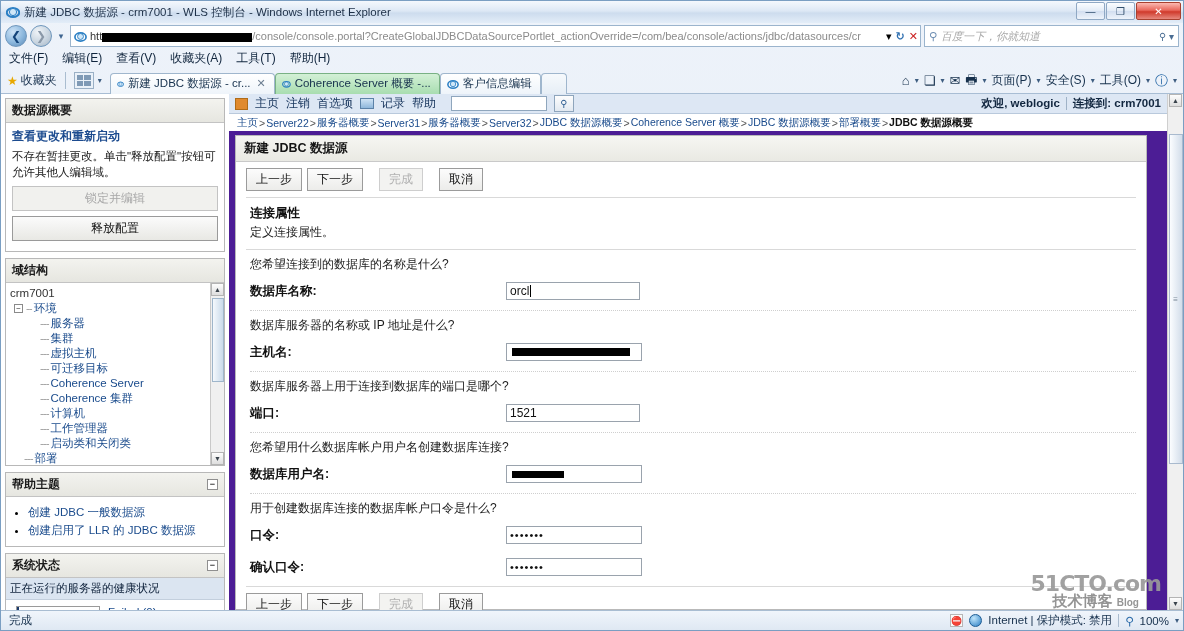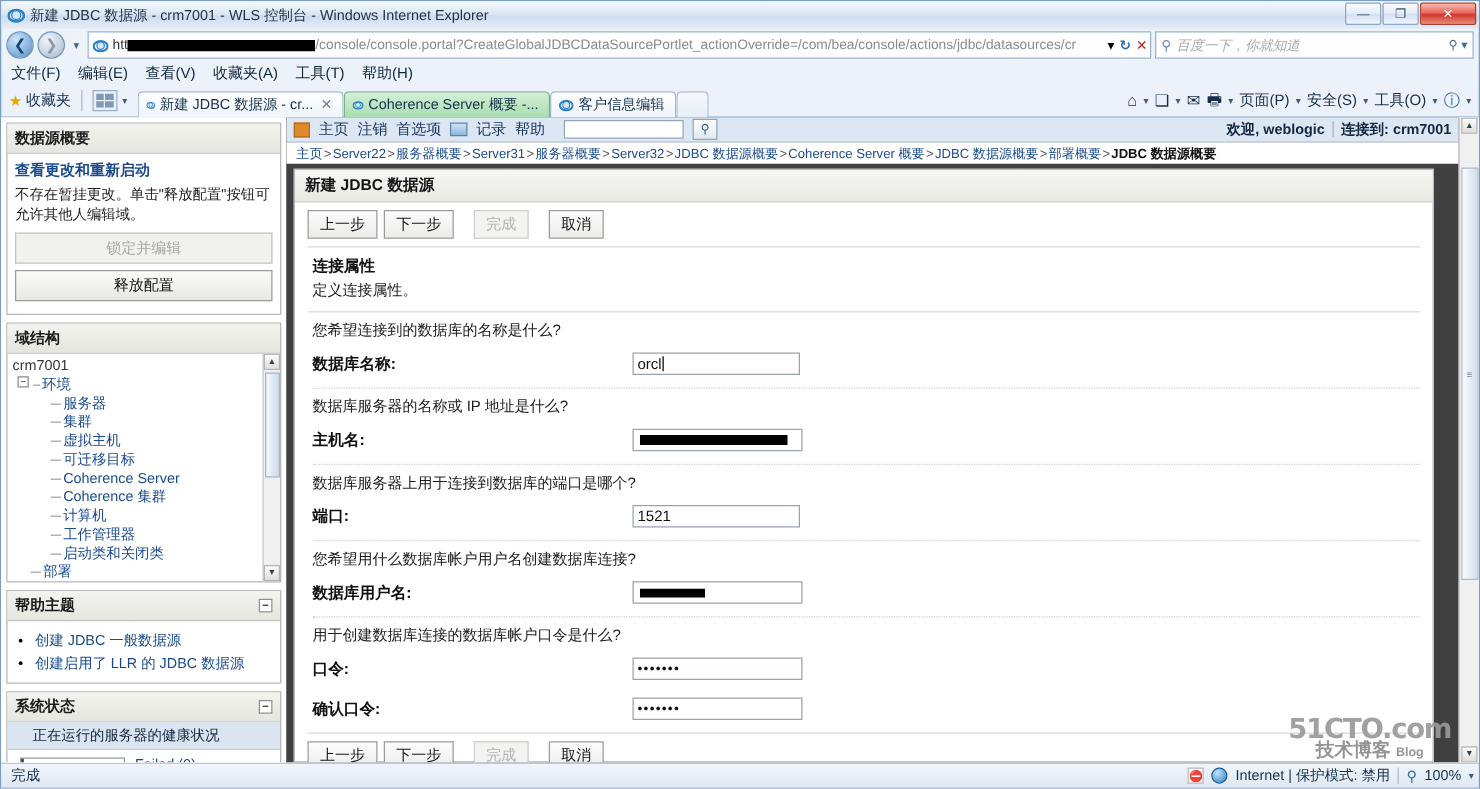--- a/index.html
+++ b/index.html
@@ -139,21 +139,21 @@
     display: block; width: 100%; text-align: center;
     border: 1px solid #9a9a9a;
     background: linear-gradient(180deg,#fbfbfb 0%,#e8e8e4 100%);
     font-size: 12px; color: #111; padding: 3px 0; margin-bottom: 5px;
   }
   .btn.disabled { color: #a8a8a8; background: #f1f1ee; border-color: #c3c3c3; }
 
   .tree-wrap { position: relative; height: 182px; overflow: hidden; }
   .tree { font-size: 11.5px; color: #1a4b8c; line-height: 15px; padding: 3px 2px; }
   .tree .root { color: #333; padding-left: 2px; }
-  .tnode { display: flex; white-space: nowrap; }
+  .tnode { display: flex; align-items: center; white-space: nowrap; }
   .expander {
     width: 9px; height: 9px; border: 1px solid #8a8a8a; background: #fff;
     font-size: 8px; line-height: 7px; text-align: center; color: #333;
     margin-right: 3px; flex: 0 0 9px;
   }
   .dashes { color: #9a9a9a; letter-spacing: -1px; margin-right: 2px; }
   .sbar {
     position: absolute; right: 0; top: 0; width: 14px; height: 182px;
     background: #f0f0f0; border-left: 1px solid #c9c9c9;
     display: flex; flex-direction: column; align-items: center; justify-content: space-between;
@@ -161,29 +161,29 @@
   .sarrow {
     width: 13px; height: 13px; background: linear-gradient(180deg,#fdfdfd,#dedede);
     border: 1px solid #b4b4b4; font-size: 7px; text-align: center; line-height: 11px; color: #39424b;
   }
   .sthumb { position: absolute; top: 15px; width: 12px; height: 84px; background: linear-gradient(90deg,#f5f9fd,#c9daea); border: 1px solid #9fb6cb; }
 
   .bullets { margin: 0; padding-left: 16px; }
   .bullets li { margin: 3px 0; font-size: 11.5px; }
   .status-head {
     background: #dbe5f1; border-bottom: 1px solid #c3cfdd;
-    font-size: 11.5px; color: #10233c; padding: 3px 20px;
+    font-size: 11.5px; color: #10233c; padding: 3px 4px;
   }
   .health-row { display: flex; align-items: center; gap: 8px; margin: 4px 0 0 4px; }
   .meter { width: 84px; height: 12px; background: #fff; border: 1px solid #9a9a9a; position: relative; }
   .meter i { position: absolute; left: 0; top: 0; bottom: 0; width: 2px; display: block; }
   .health-row .lbl { color: #1a4b8c; font-size: 11.5px; }
 
   
-  .rightcol { flex: 1 1 auto; display: flex; flex-direction: column; overflow: hidden; position: relative; background:#404040; }
+  .rightcol { flex: 1 1 auto; display: flex; flex-direction: column; overflow: hidden; position: relative; background:#4c1d95; }
   .consolenav {
     height: 20px; flex: 0 0 20px;
     background: #dde7f4; border-bottom: 1px solid #b9c9dc;
     display: flex; align-items: center; gap: 7px; padding: 0 6px; font-size: 12px;
   }
   .consolenav a { color: #16345c; text-decoration: none; }
   .home-ic { width: 13px; height: 12px; background: #e08a2e; border: 1px solid #b06c18; display: inline-block; position: relative; }
   .rec-ic { width: 14px; height: 11px; background: linear-gradient(180deg,#cfe3f5,#8fb7db); border: 1px solid #5c82a8; display: inline-block; }
   .nav-search {
     width: 96px; height: 15px; background: #fff; border: 1px solid #8fa6bd; margin-left: 8px;

